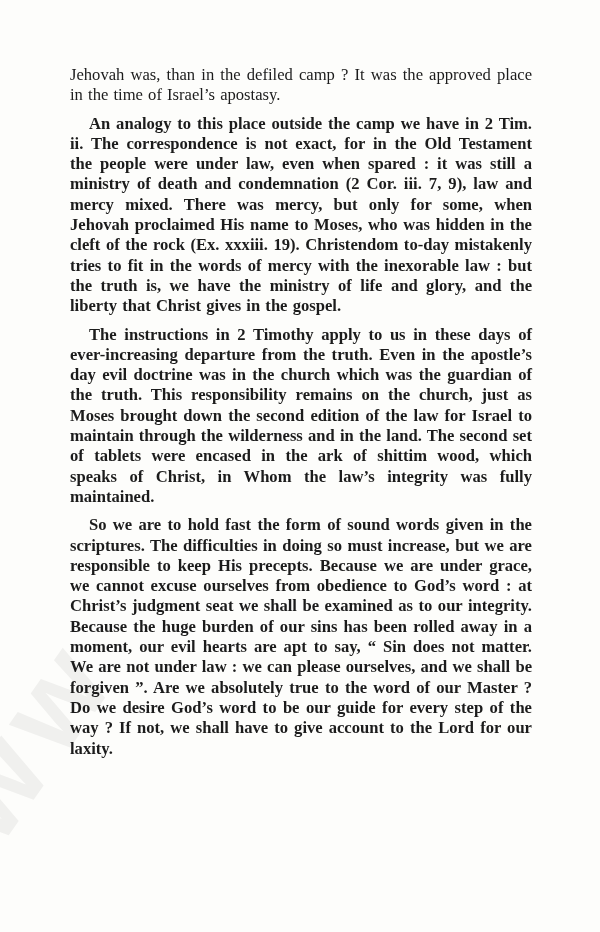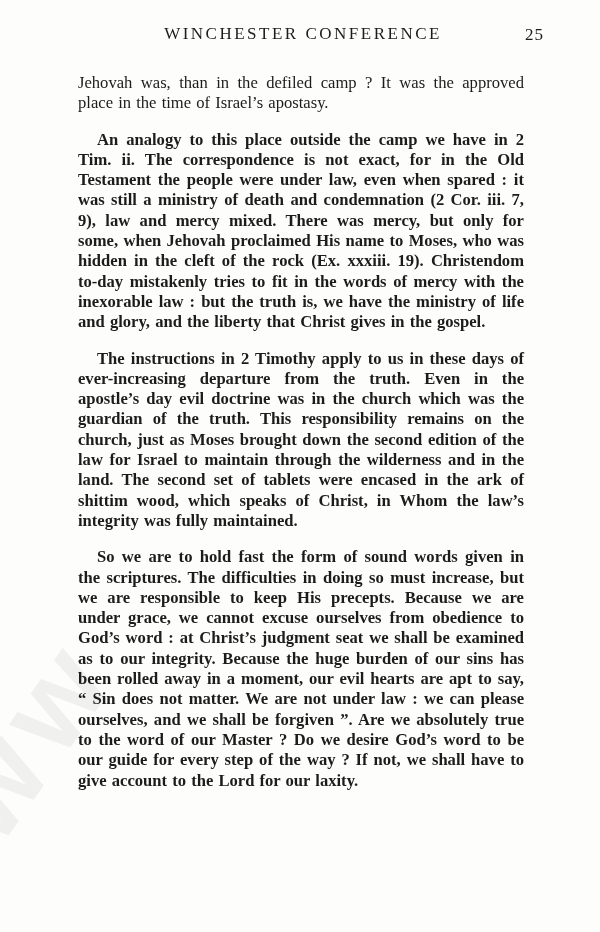--- a/index.html
+++ b/index.html
@@ -41,21 +41,21 @@
     position: absolute;
     top: 57px;
     left: 62px;
     width: 478px;
     text-align: justify;
     font-size: 16.6px;
     line-height: 20.3px;
     word-spacing: 1px;
   }
   .text-block p {
-    margin: 16px;
+    margin: 8px;
     padding: 0;
   }
   .text-block p.indent {
     text-indent: 19px;
     font-weight: bold;
   }
   .watermark {
     position: absolute;
     left: -40px;
     bottom: -20px;
@@ -71,24 +71,20 @@
     user-select: none;
   }
 </style>
 </head>
 <body>
 
 <div class="page">
 
   <div class="watermark">www</div>
 
-  <header class="page-header">
-    <div class="running-title">WINCHESTER CONFERENCE</div>
-    <div class="page-number">25</div>
-  </header>
 
   <main class="text-block">
     <p class="para">Jehovah was, than in the defiled camp ? It was the approved place in the time of Israel’s apostasy.</p>
     <p class="para indent">An analogy to this place outside the camp we have in 2 Tim. ii. The correspondence is not exact, for in the Old Testament the people were under law, even when spared : it was still a ministry of death and condemnation (2 Cor. iii. 7, 9), law and mercy mixed. There was mercy, but only for some, when Jehovah proclaimed His name to Moses, who was hidden in the cleft of the rock (Ex. xxxiii. 19). Christendom to-day mistakenly tries to fit in the words of mercy with the inexorable law : but the truth is, we have the ministry of life and glory, and the liberty that Christ gives in the gospel.</p>
     <p class="para indent">The instructions in 2 Timothy apply to us in these days of ever-increasing departure from the truth. Even in the apostle’s day evil doctrine was in the church which was the guardian of the truth. This responsibility remains on the church, just as Moses brought down the second edition of the law for Israel to maintain through the wilderness and in the land. The second set of tablets were encased in the ark of shittim wood, which speaks of Christ, in Whom the law’s integrity was fully maintained.</p>
     <p class="para indent">So we are to hold fast the form of sound words given in the scriptures. The difficulties in doing so must increase, but we are responsible to keep His precepts. Because we are under grace, we cannot excuse ourselves from obedience to God’s word : at Christ’s judgment seat we shall be examined as to our integrity. Because the huge burden of our sins has been rolled away in a moment, our evil hearts are apt to say, “ Sin does not matter. We are not under law : we can please ourselves, and we shall be forgiven ”. Are we absolutely true to the word of our Master ? Do we desire God’s word to be our guide for every step of the way ? If not, we shall have to give account to the Lord for our laxity.</p>
   </main>
 
 </div>
 

